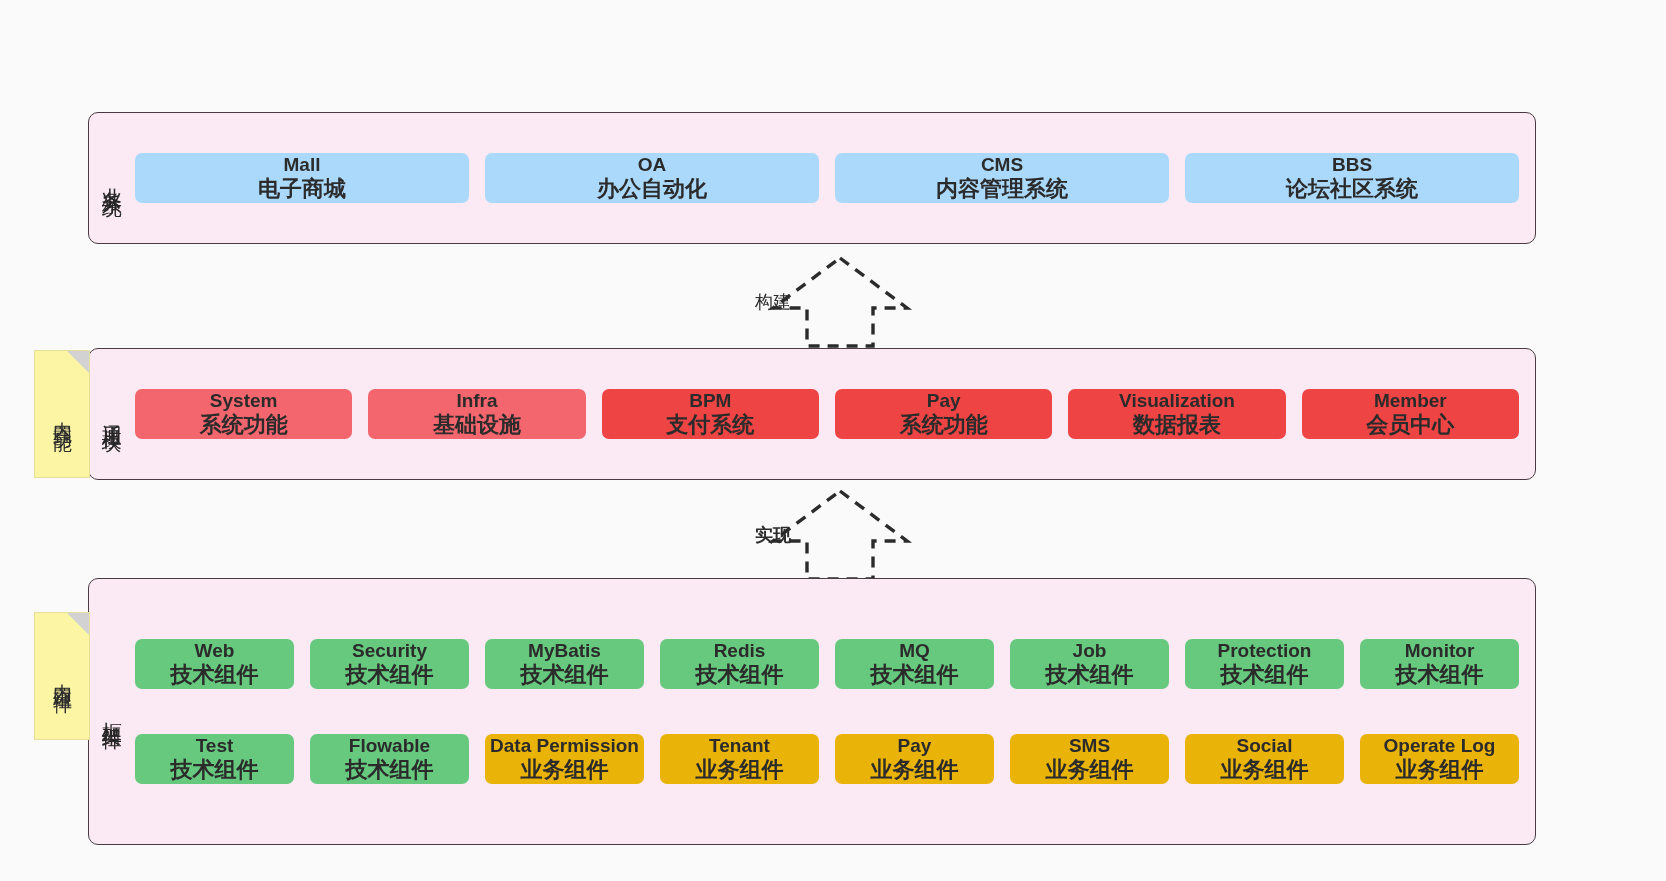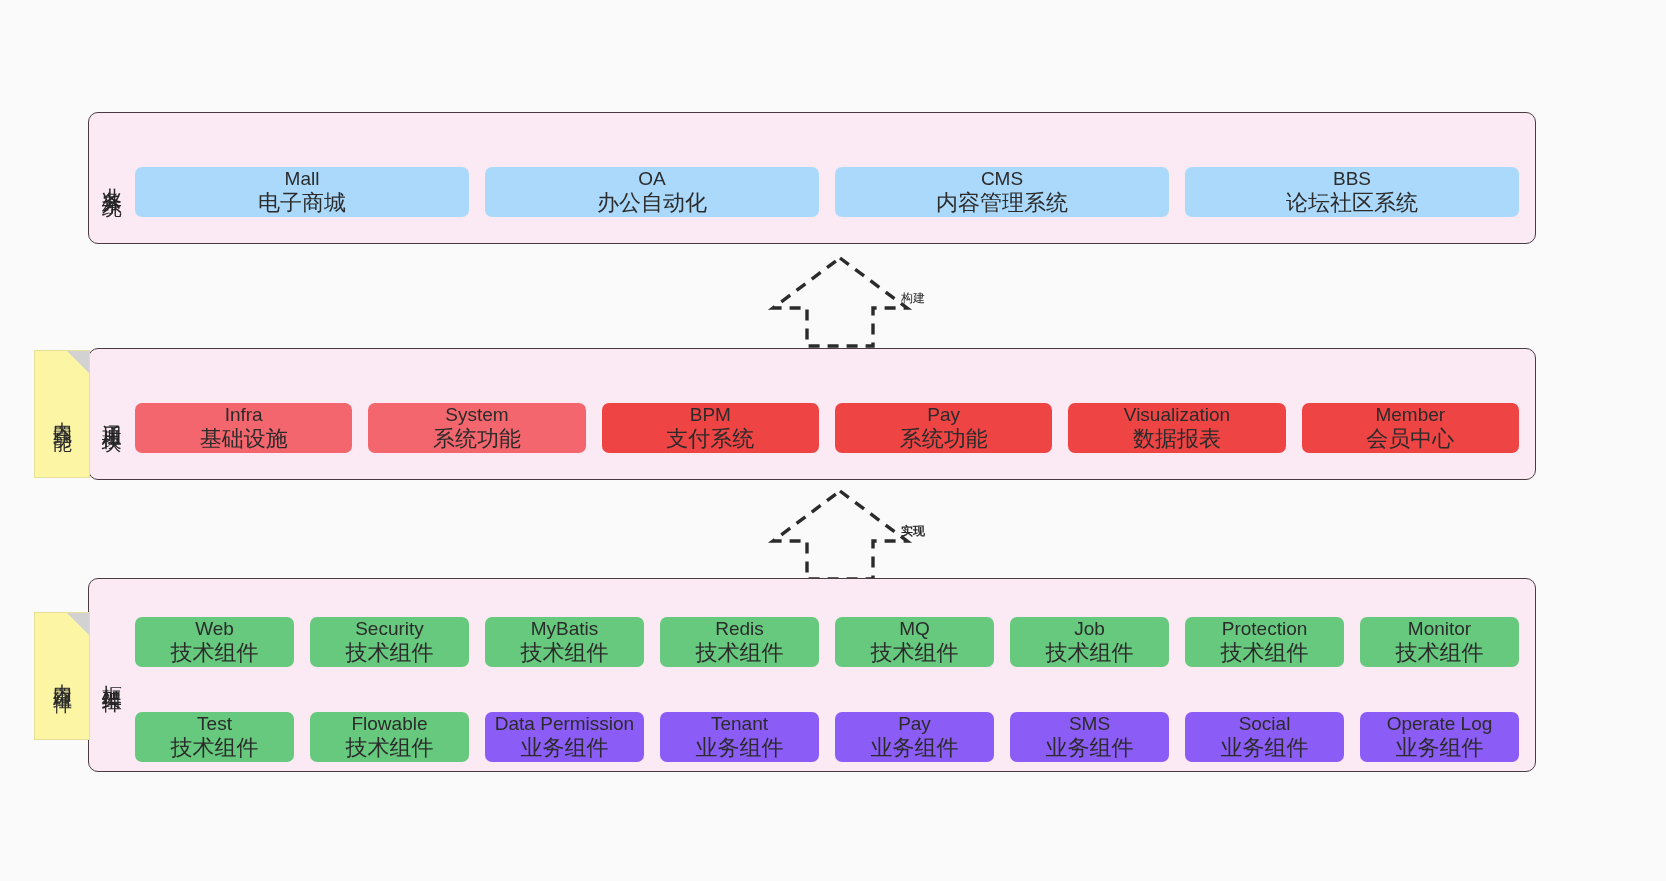--- a/index.html
+++ b/index.html
@@ -46,48 +46,49 @@
     flex: 1 1 auto;
     display: flex;
     flex-direction: column;
     justify-content: center;
     gap: 16px;
     padding: 0 16px 0 0;
   }
   .row {
     display: flex;
     gap: 16px;
-    align-items: flex-end;
+    align-items: center;
+    font-weight: bold;
   }
   .cell {
     flex: 1 1 0;
     border-radius: 7px;
     display: flex;
     flex-direction: column;
     align-items: center;
     justify-content: center;
     text-align: center;
     line-height: 1.22;
     color: #2b2b2b;
   }
   .cell .t-en { font-size: 19px; }
   .cell .t-cn { font-size: 22px; }
 
   
   .c-blue       { background: #abd9fb; }
   .c-red        { background: #f4666e; }
   .c-pink       { background: #ef4444; }
   .c-green      { background: #66c97e; }
-  .c-green-lite { background: #8b5cf6; }
+  .c-green-lite { background: #eab308; }
 
   
   #layer-business { left: 88px;  top: 112px; width: 1448px; height: 132px; }
   #layer-business .layer-body { padding-left: 0; }
   #layer-common   { left: 88px;  top: 348px; width: 1448px; height: 132px; }
-  #layer-framework{ left: 88px;  top: 578px; width: 1448px; height: 194px; }
+  #layer-framework{ left: 88px;  top: 578px; width: 1448px; height: 267px; }
 
   #layer-business .row,
   #layer-common   .row { height: 78px; }
   #layer-framework .row { height: 79px; }
 
   
   .note {
     position: absolute;
     width: 56px;
     background: #fcf6a4;
@@ -119,22 +120,22 @@
   .arrow {
     position: absolute;
     width: 170px;
     height: 95px;
   }
   .arrow svg { display: block; width: 170px; height: 95px; }
   .arrow .arrow-label {
     position: absolute;
     left: 0; right: 0;
     top: 36px;
-    text-align: right;
-    font-size: 12px;
+    text-align: left;
+    font-size: 18px;
     color: #2b2b2b;
   }
   #arrow-build   { left: 755px; top: 254px; }
   #arrow-realize { left: 755px; top: 487px; font-weight: bold; }
 </style>
 </head>
 <body>
 
 <div class="canvas">
 
@@ -175,26 +176,26 @@
     <span>内置功能</span>
     <i class="fold"></i>
   </div>
   <div class="layer" id="layer-common">
     <div class="layer-title">
       <span>通用模块</span>
     </div>
     <div class="layer-body">
       <div class="row">
         <div class="cell c-red">
+          <div class="t-en">System</div>
+          <div class="t-cn">系统功能</div>
+        </div>
+        <div class="cell c-red">
           <div class="t-en">Infra</div>
           <div class="t-cn">基础设施</div>
-        </div>
-        <div class="cell c-red">
-          <div class="t-en">System</div>
-          <div class="t-cn">系统功能</div>
         </div>
         <div class="cell c-pink">
           <div class="t-en">BPM</div>
           <div class="t-cn">支付系统</div>
         </div>
         <div class="cell c-pink">
           <div class="t-en">Pay</div>
           <div class="t-cn">系统功能</div>
         </div>
         <div class="cell c-pink">

